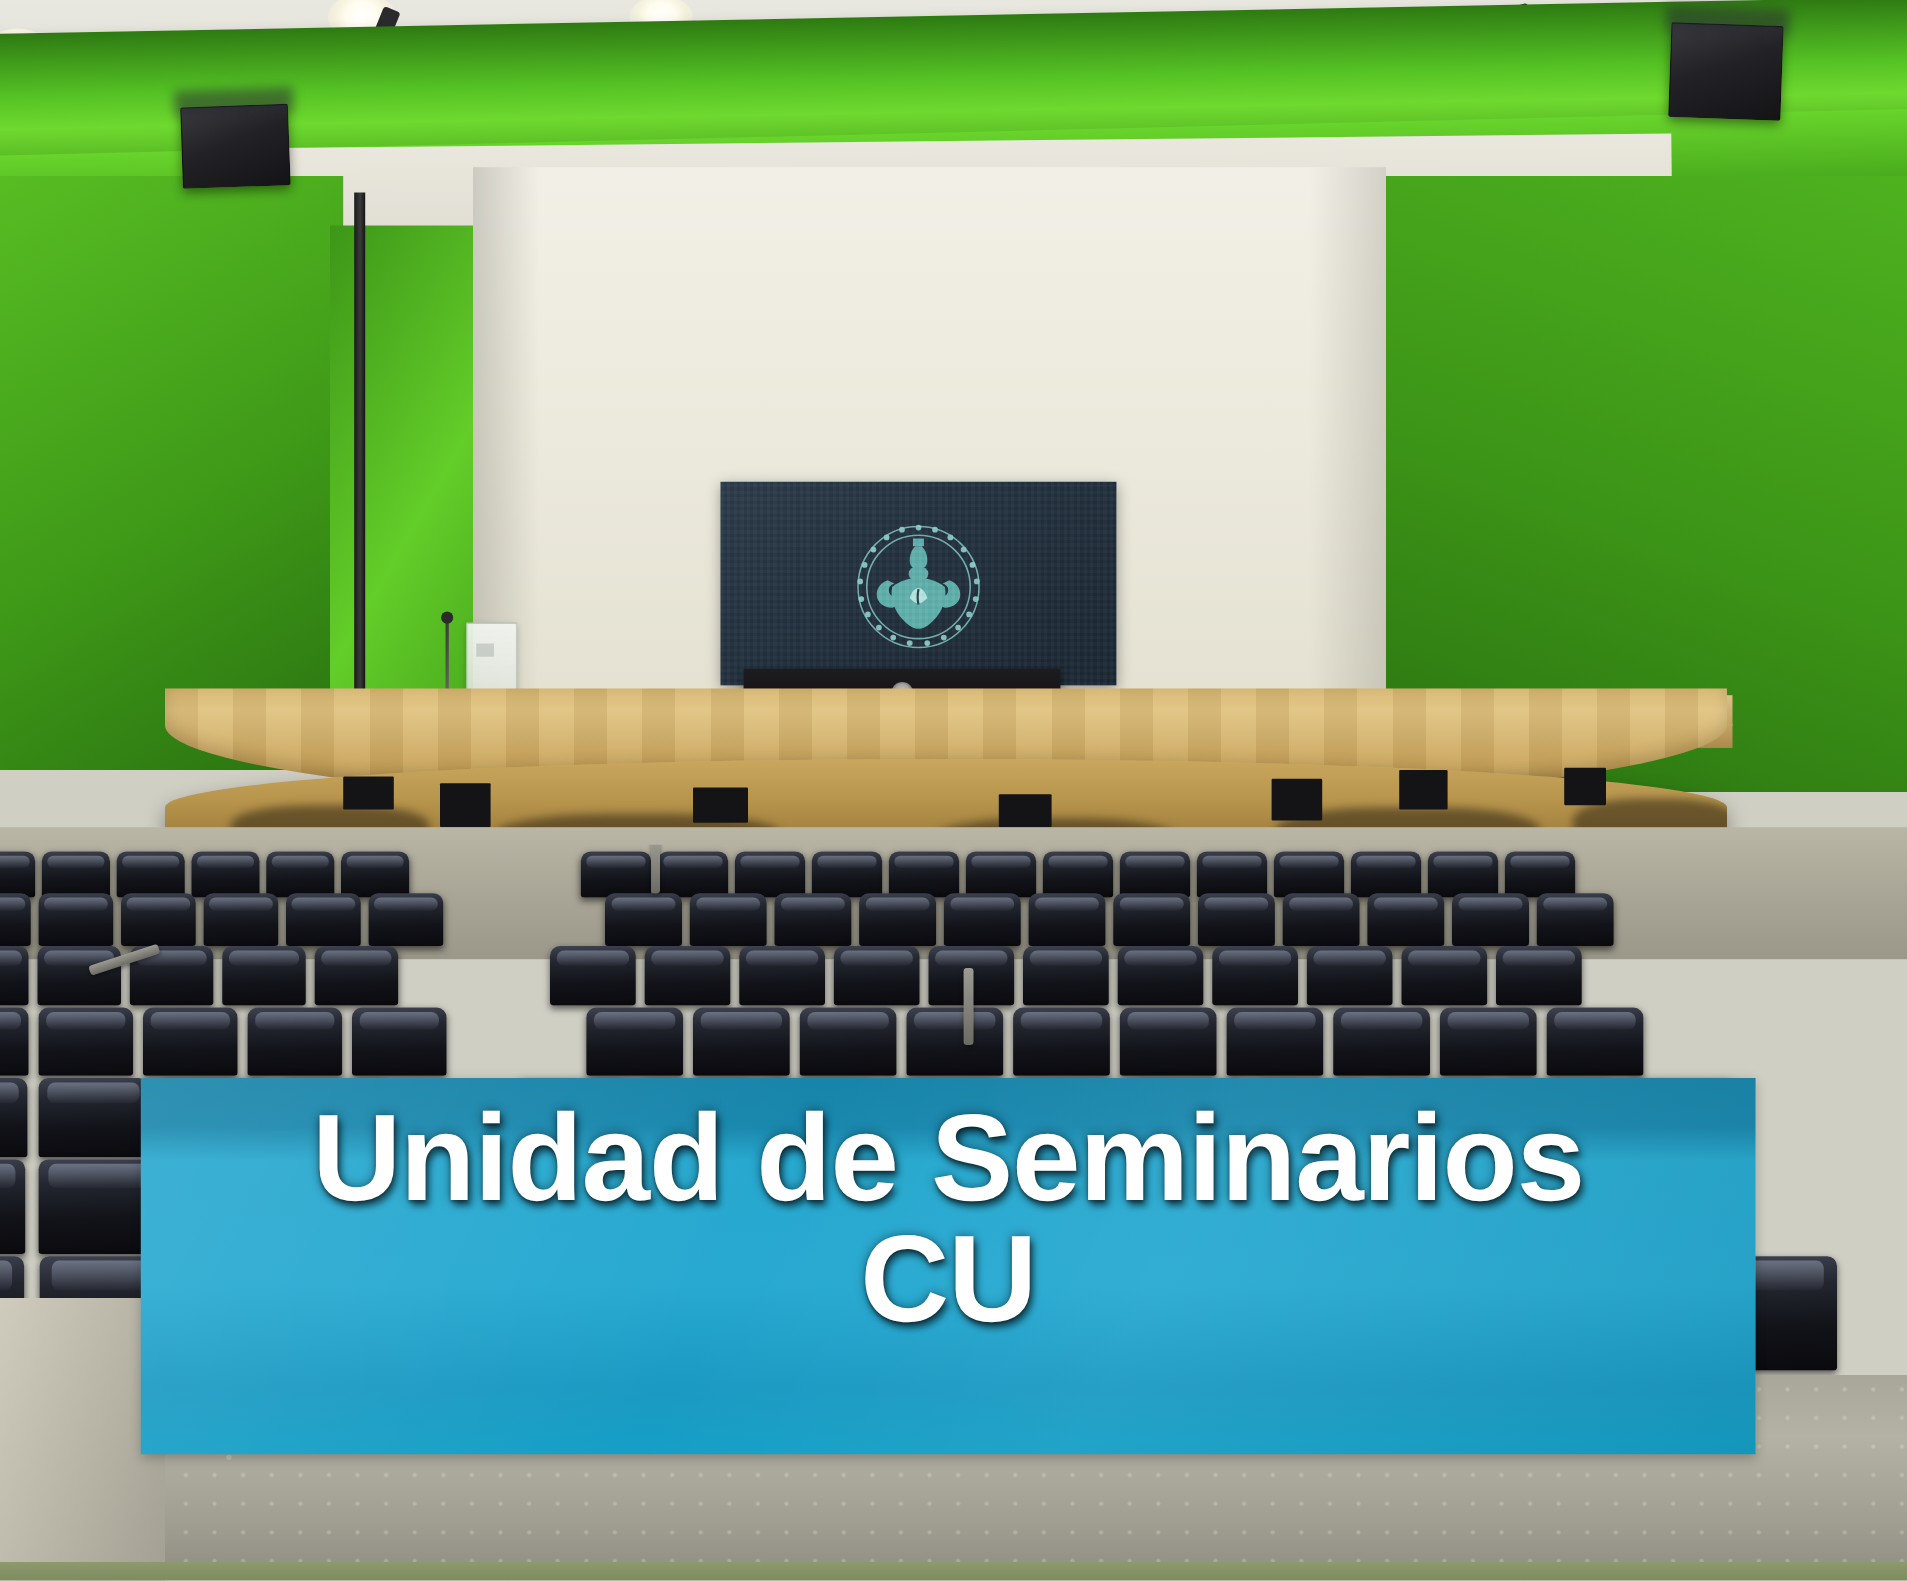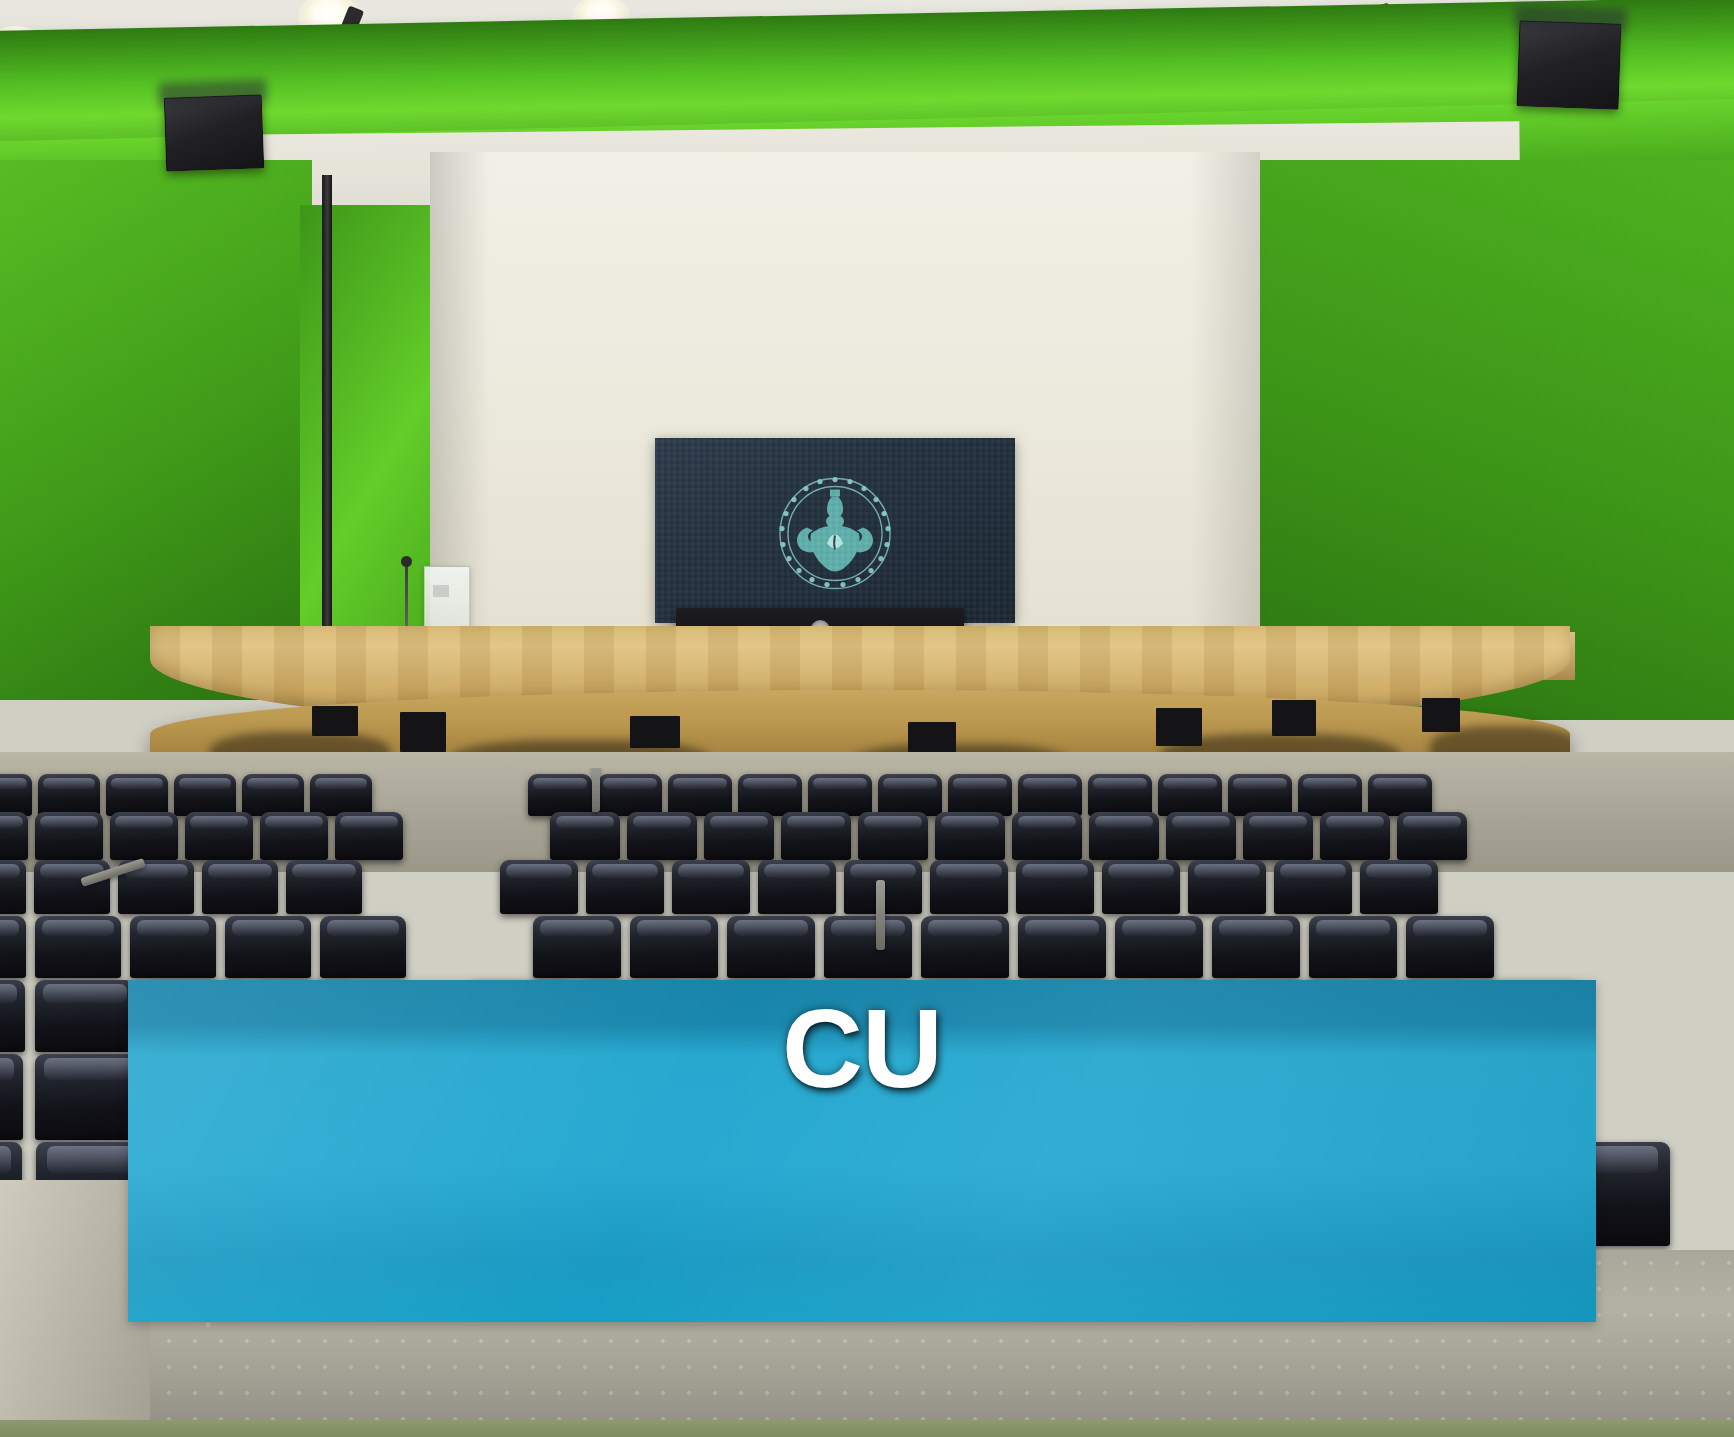--- a/index.html
+++ b/index.html
@@ -671,17 +671,18 @@
 
     <div class="floor-bottom"></div>
     <div class="floor-edge-left"></div>
     <div class="floor-strip-bottom"></div>
 
   </div>
 
   <div class="title-banner">
     <div class="sheen"></div>
     <div class="title-text">
+      <div class="title-line-1">Unidad de Seminarios</div>
       <div class="title-line-2">CU</div>
     </div>
   </div>
 
 </div>
 
 </body></html>

